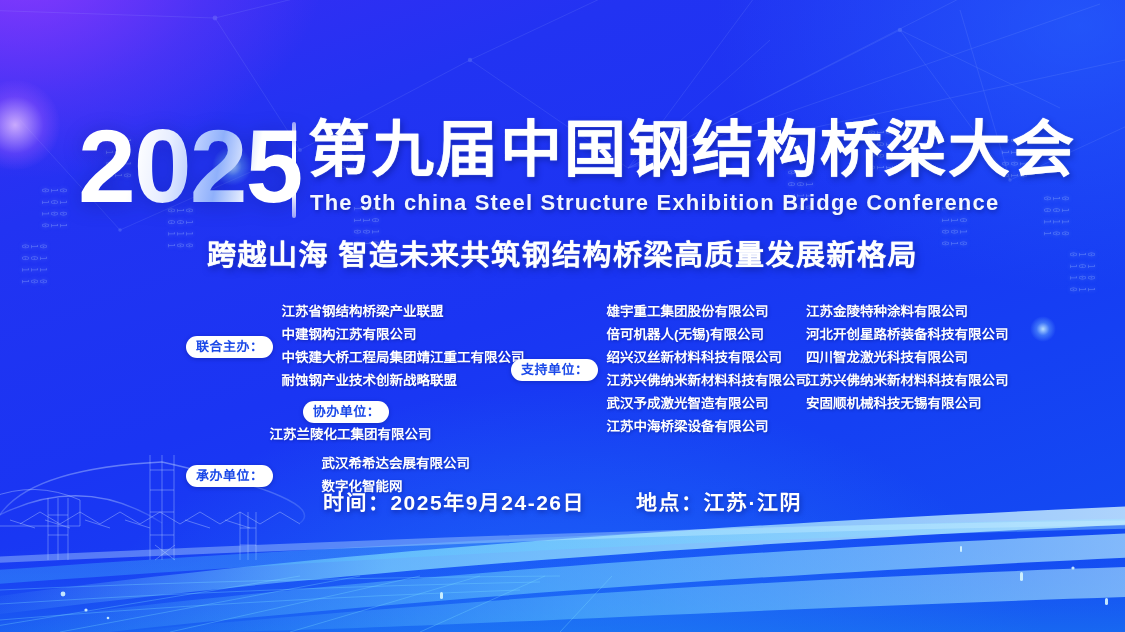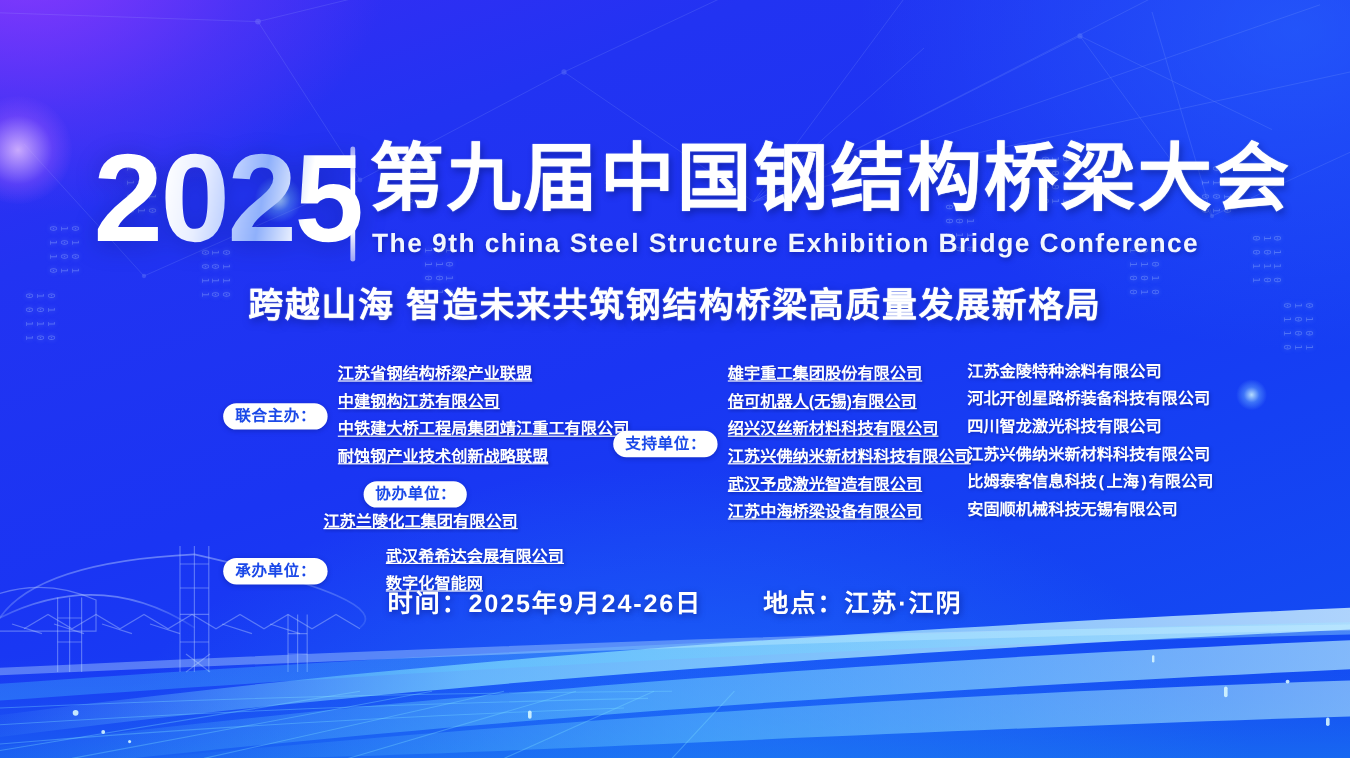--- a/index.html
+++ b/index.html
@@ -75,25 +75,25 @@
     flex:0 0 auto;
     background:#ffffff;color:#1b49e8;
     font-size:13px;font-weight:700;line-height:14px;letter-spacing:.5px;
     padding:4px 9px 4px 10px;border-radius:11px;
     white-space:nowrap;margin-top:1px;
     box-shadow:0 1px 4px rgba(6,20,110,.35);
   }
   .names{margin-left:9px;}
   .names div{
     font-size:13.5px;font-weight:700;line-height:23px;color:#ffffff;
-    white-space:nowrap;text-shadow:1px 1px 3px rgba(5,18,110,.45);text-decoration:underline;
+    white-space:nowrap;text-shadow:1px 1px 3px rgba(5,18,110,.45);
   }
   .col-left{position:absolute;left:0;top:0;width:320px;}
   .col-mid{position:absolute;left:325px;top:0;width:290px;}
-  .col-right{position:absolute;left:620px;top:0;width:280px;font-family:Liberation Mono, monospace;}
+  .col-right{position:absolute;left:620px;top:0;width:280px;}
   .col-right div{
     font-size:13.5px;font-weight:700;line-height:23px;color:#ffffff;
     white-space:nowrap;text-shadow:1px 1px 3px rgba(5,18,110,.45);
   }
 
   
   .footer{
     position:absolute;left:0;right:0;top:486px;
     display:flex;justify-content:center;align-items:center;gap:51px;
   }
@@ -319,21 +319,20 @@
           <div>江苏中海桥梁设备有限公司</div>
         </div>
       </div>
     </div>
 
     <div class="col-right">
       <div>江苏金陵特种涂料有限公司</div>
       <div> 河北开创星路桥装备科技有限公司</div>
       <div>四川智龙激光科技有限公司</div>
       <div>江苏兴佛纳米新材料科技有限公司</div>
-      <div>比姆泰客信息科技(上海)有限公司</div>
       <div>安固顺机械科技无锡有限公司</div>
     </div>
 
   </div>
 
   <div class="footer">
     <span>时间：2025年9月24-26日</span>
     <span>地点：江苏·江阴</span>
   </div>
 

